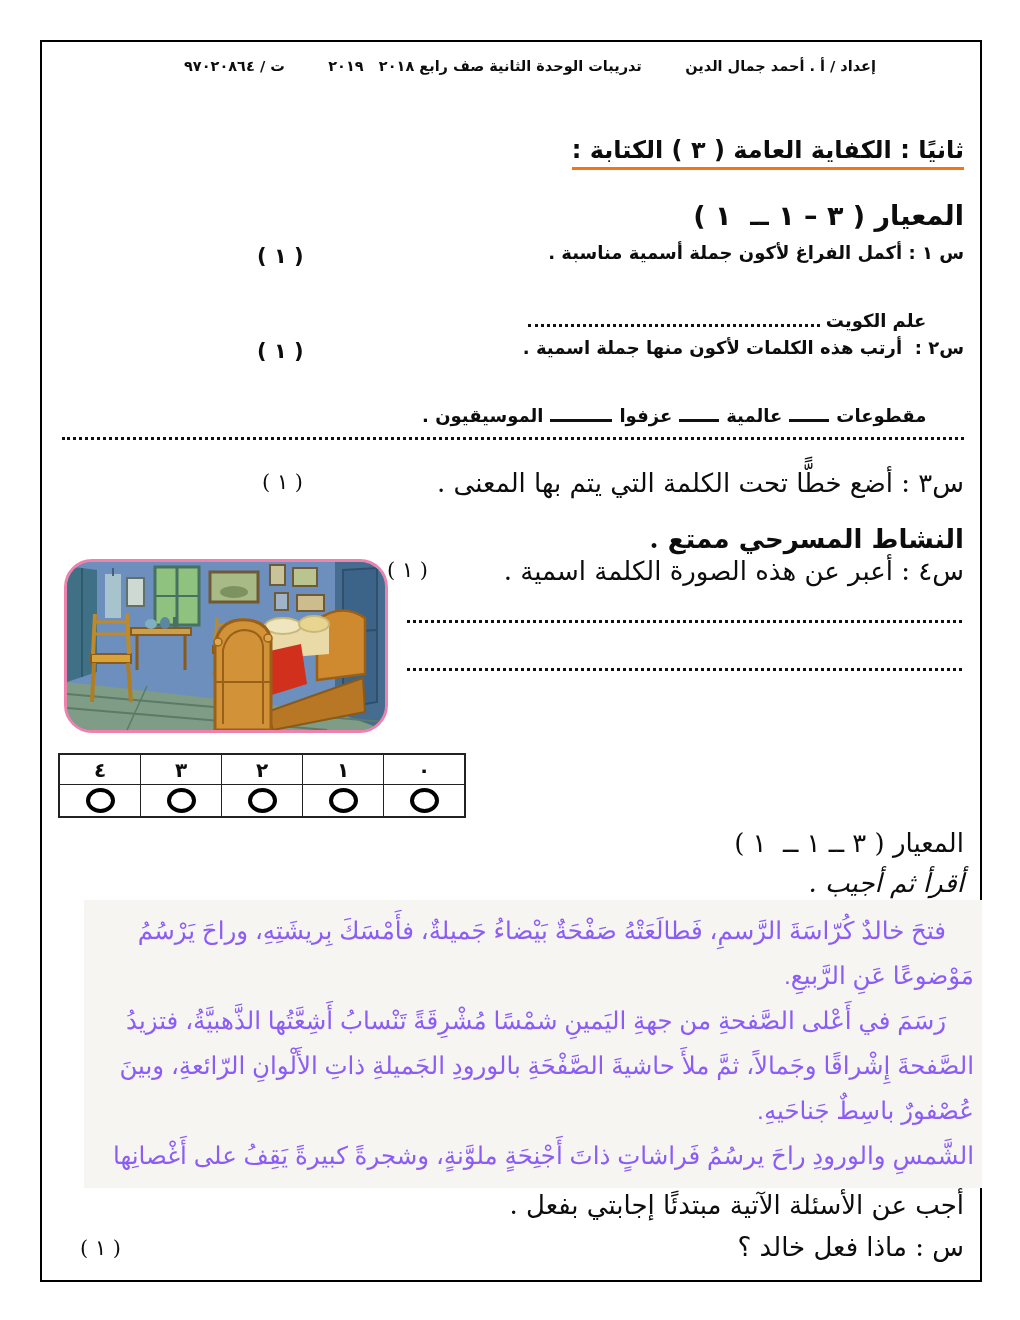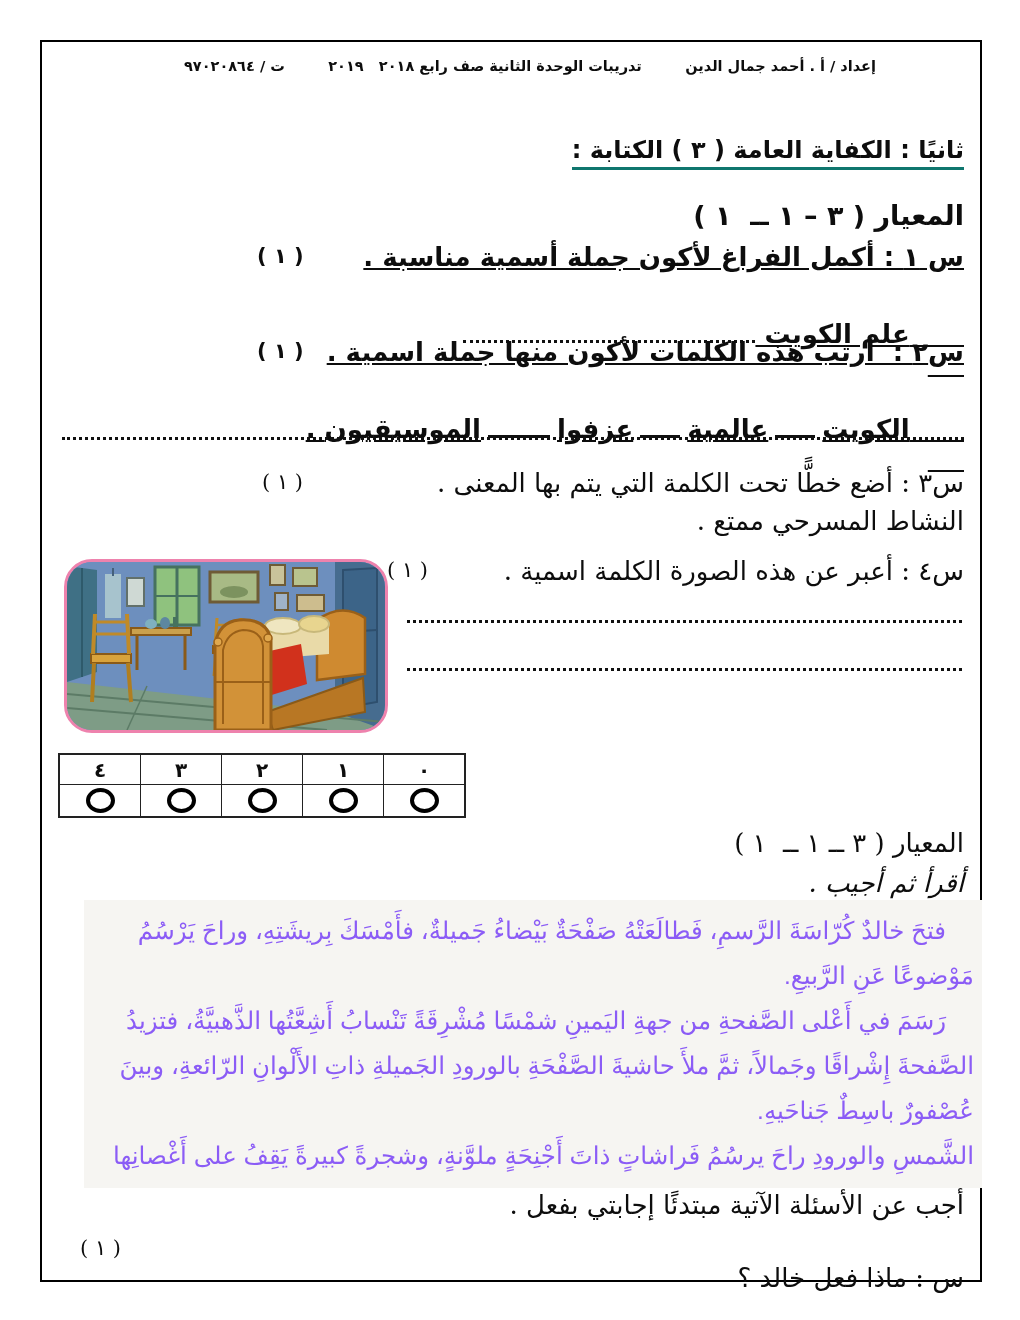--- a/index.html
+++ b/index.html
@@ -5,24 +5,24 @@
   html,body{margin:0;padding:0;background:#fff;}
   .page{position:relative;width:1020px;height:1320px;background:#fff;overflow:hidden;
         font-family:"DejaVu Sans","Liberation Sans",sans-serif;color:#0d0d0d;}
   .frame{position:absolute;left:40px;top:40px;width:938px;height:1238px;border:2px solid #000;}
 
   .hdr{position:absolute;top:16px;left:142px;right:104px;display:flex;justify-content:space-between;
        direction:rtl;font-weight:bold;font-size:14.5px;}
   .hdr span{white-space:pre;}
 
   .rline{position:absolute;right:16px;direction:rtl;text-align:right;white-space:pre;}
-  .bold-q{font-weight:bold;font-size:26px;text-decoration:underline;}
+  .bold-q{font-weight:bold;font-size:18px;}
   .serif-q{font-family:"DejaVu Serif","DejaVu Sans",serif;font-size:26px;font-weight:normal;}
 
-  .title{top:94px;font-weight:bold;font-size:24px;border-bottom:3px solid #0f766e;padding-bottom:3px;}
+  .title{top:94px;font-weight:bold;font-size:24px;border-bottom:3px solid #f97316;padding-bottom:3px;}
   .std-top{top:158px;font-weight:bold;font-size:27px;}
 
   .mark{position:absolute;direction:rtl;white-space:pre;}
   .mark.b{font-weight:bold;font-size:21px;}
   .mark.s{font-family:"DejaVu Serif","DejaVu Sans",serif;font-size:21px;}
 
   .dots-inline{display:inline-block;width:292px;height:5px;border-bottom:3.5px dotted #111;}
   .sep-dotted{position:absolute;top:393px;left:20px;right:16px;height:2px;border-bottom:3.5px dotted #111;}
   .ansline{position:absolute;left:365px;right:18px;height:22px;border-bottom:3.5px dotted #111;}
 
@@ -43,21 +43,21 @@
   .std-mid{top:786px;text-align:center;}
   .read-prompt{top:826px;font-style:italic;}
 
   .passage{position:absolute;left:42px;top:858px;width:882px;background:#f6f5f2;padding:8px 8px 10px 8px;
            direction:rtl;text-align:right;font-family:Liberation Sans, sans-serif;
            font-size:24.5px;color:#8b5cf6;}
   .passage .pline{line-height:45px;white-space:nowrap;}
   .passage .indent{padding-right:28px;}
 
   .instruction{top:1148px;}
-  .final-q{top:1221px;text-align:center;}
+  .final-q{top:1190px;text-align:center;}
 </style>
 </head>
 <body>
 
 <div class="page">
   <div class="frame">
 
     <div class="hdr">
       <span>إعداد / أ . أحمد جمال الدين</span>
       <span>تدريبات الوحدة الثانية صف رابع ٢٠١٨   ٢٠١٩</span>
@@ -71,28 +71,28 @@
     <div class="mark b" style="top:202px;left:215px;">( ١ )</div>
 
     <div class="rline bold-q" style="top:247px;">
       <span>علم الكويت </span><span class="dots-inline"></span>
     </div>
 
     <div class="rline bold-q" style="top:295px;">س٢ :  أرتب هذه الكلمات لأكون منها جملة اسمية .</div>
     <div class="mark b" style="top:297px;left:215px;">( ١ )</div>
 
     <div class="rline bold-q" style="top:342px;">
-      <span>الكويت</span><span class="wsep w1"></span><span>عالمية</span><span class="wsep w2"></span><span>عزفوا</span><span class="wsep w3"></span><span>الموسيقيون</span><span> .</span>
+      <span>مقطوعات</span><span class="wsep w1"></span><span>عالمية</span><span class="wsep w2"></span><span>عزفوا</span><span class="wsep w3"></span><span>الموسيقيون</span><span> .</span>
     </div>
 
     <div class="sep-dotted"></div>
 
     <div class="rline serif-q" style="top:426px;">س٣ : أضع خطًّا تحت الكلمة التي يتم بها المعنى .</div>
     <div class="mark s" style="top:428px;left:220px;">( ١ )</div>
-    <div class="rline serif-q" style="top:464px;">النشاط المسرحي ممتع .</div>
+    <div class="rline serif-q" style="top:482px;font-weight:bold;">النشاط المسرحي ممتع .</div>
 
     <div class="picture">
       <svg width="318" height="168" viewBox="0 0 318 168">
 
         <rect x="0" y="0" width="318" height="122" fill="#6d8fbe"></rect>
 
         <polygon points="268,0 318,0 318,168 268,152" fill="#466c8f"></polygon>
         <polygon points="276,8 310,6 310,140 276,146" fill="#3c6488" stroke="#2e4f6e" stroke-width="2"></polygon>
         <line x1="276" y1="70" x2="310" y2="68" stroke="#2e4f6e" stroke-width="2"></line>
 

